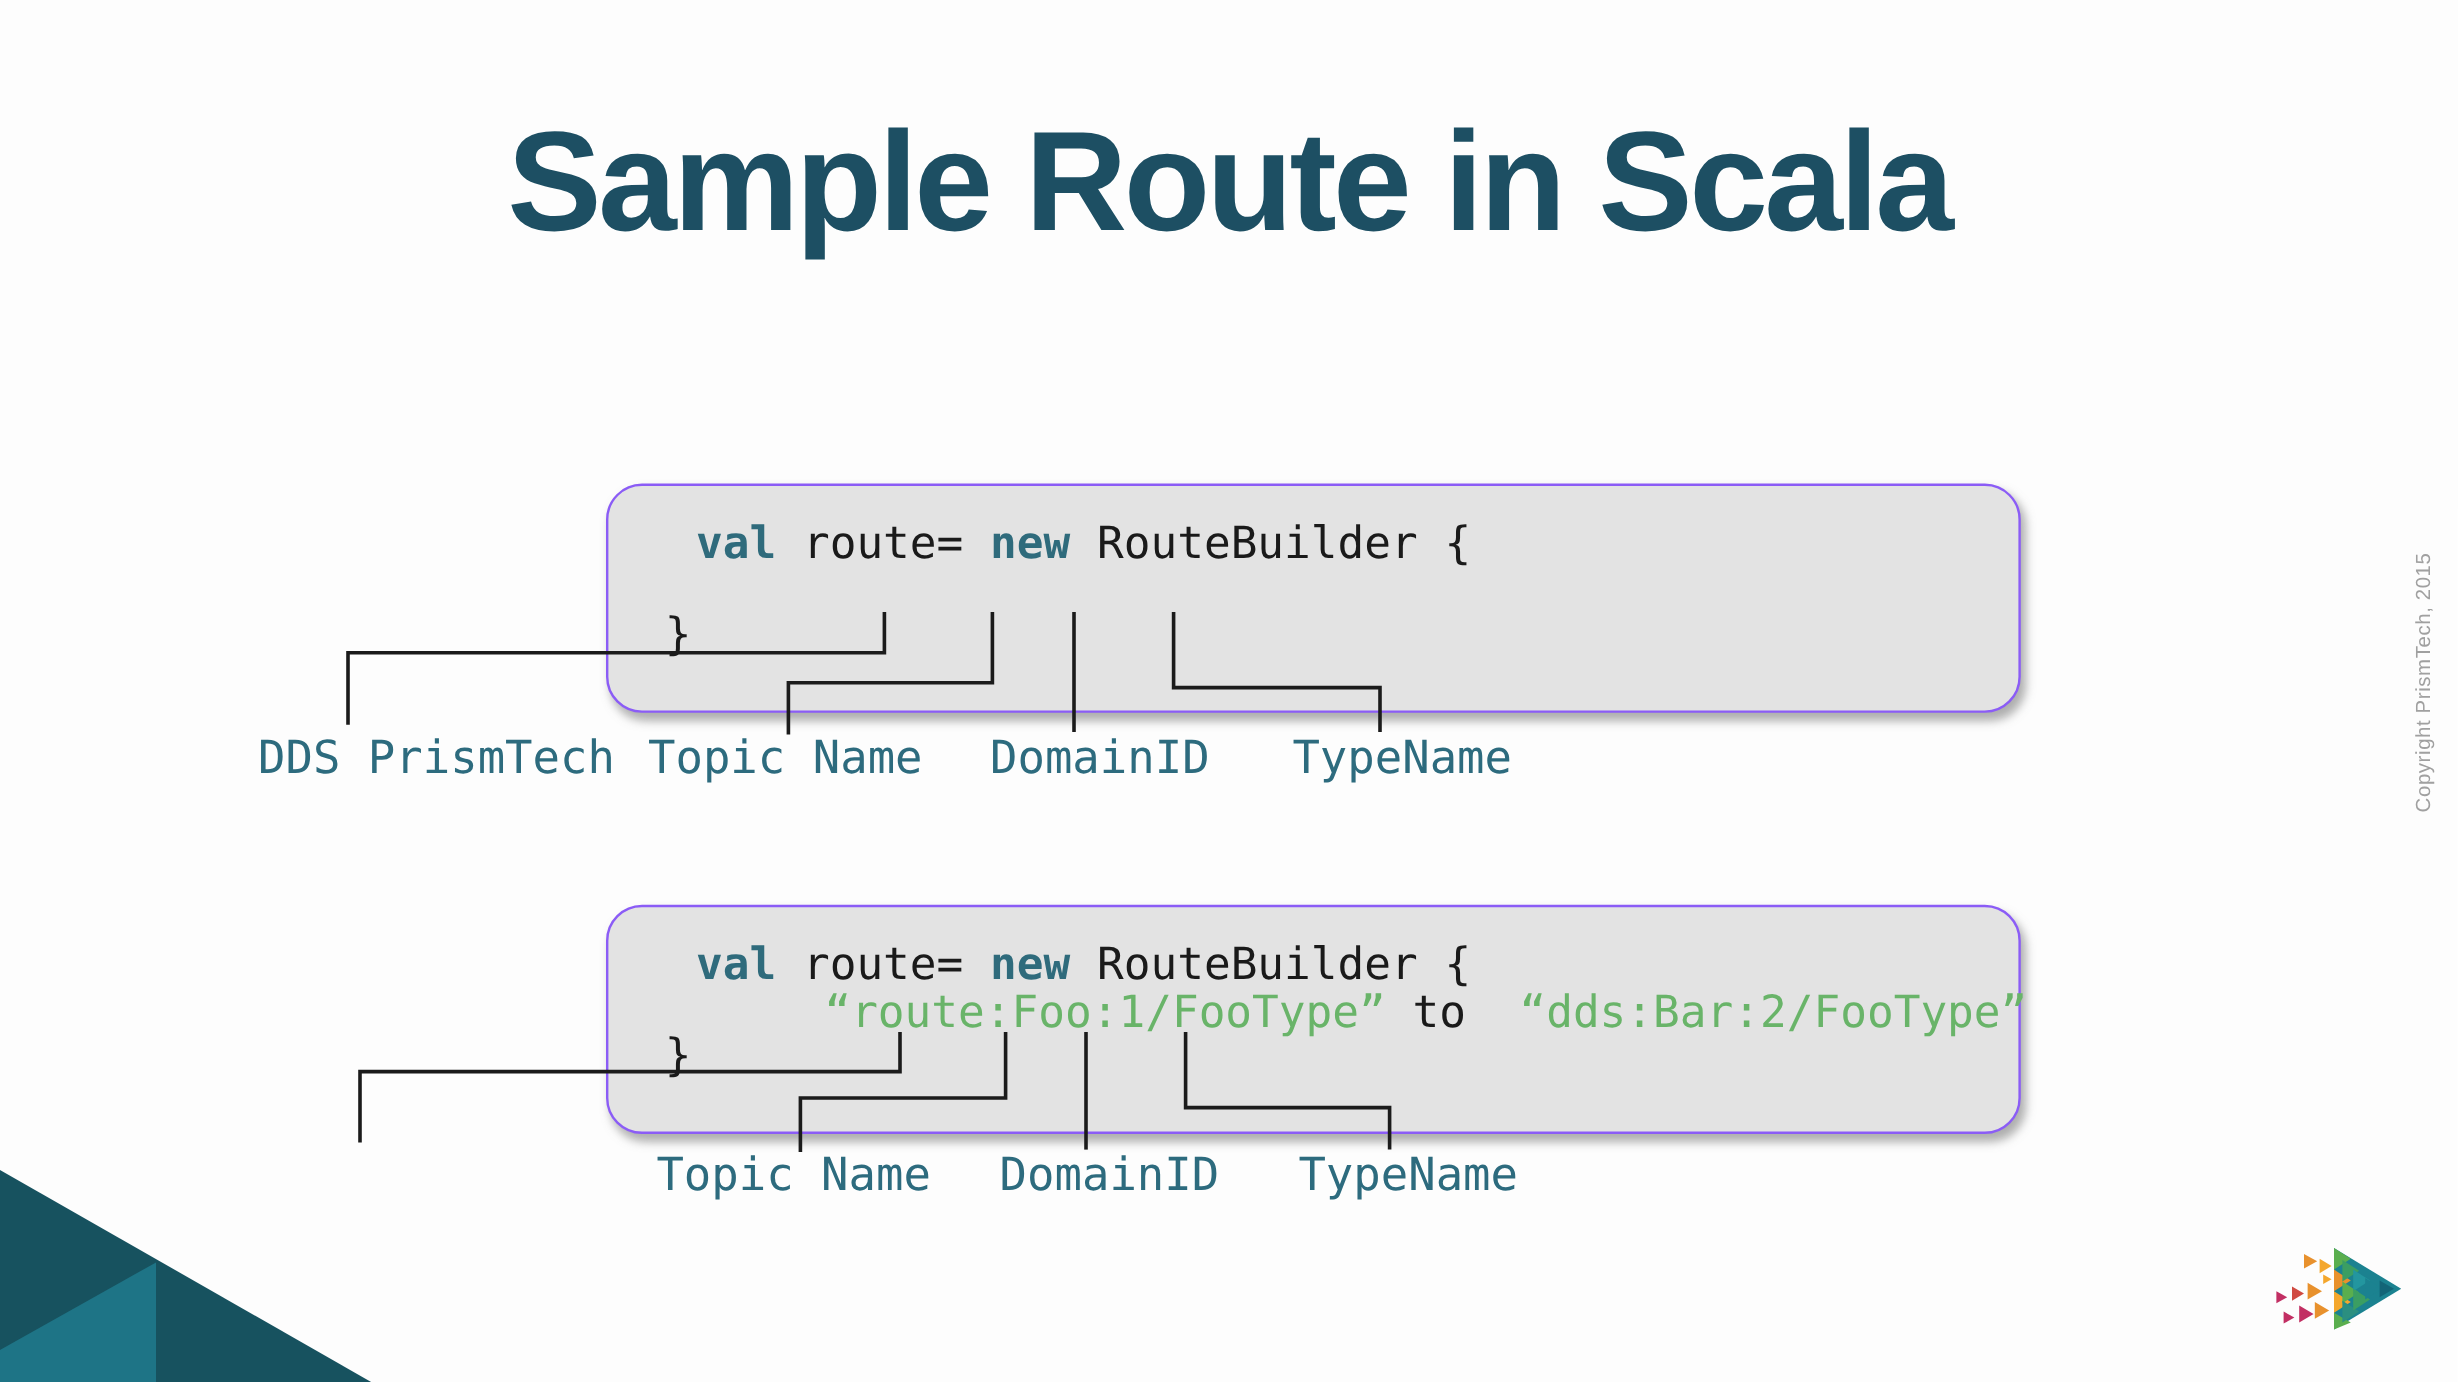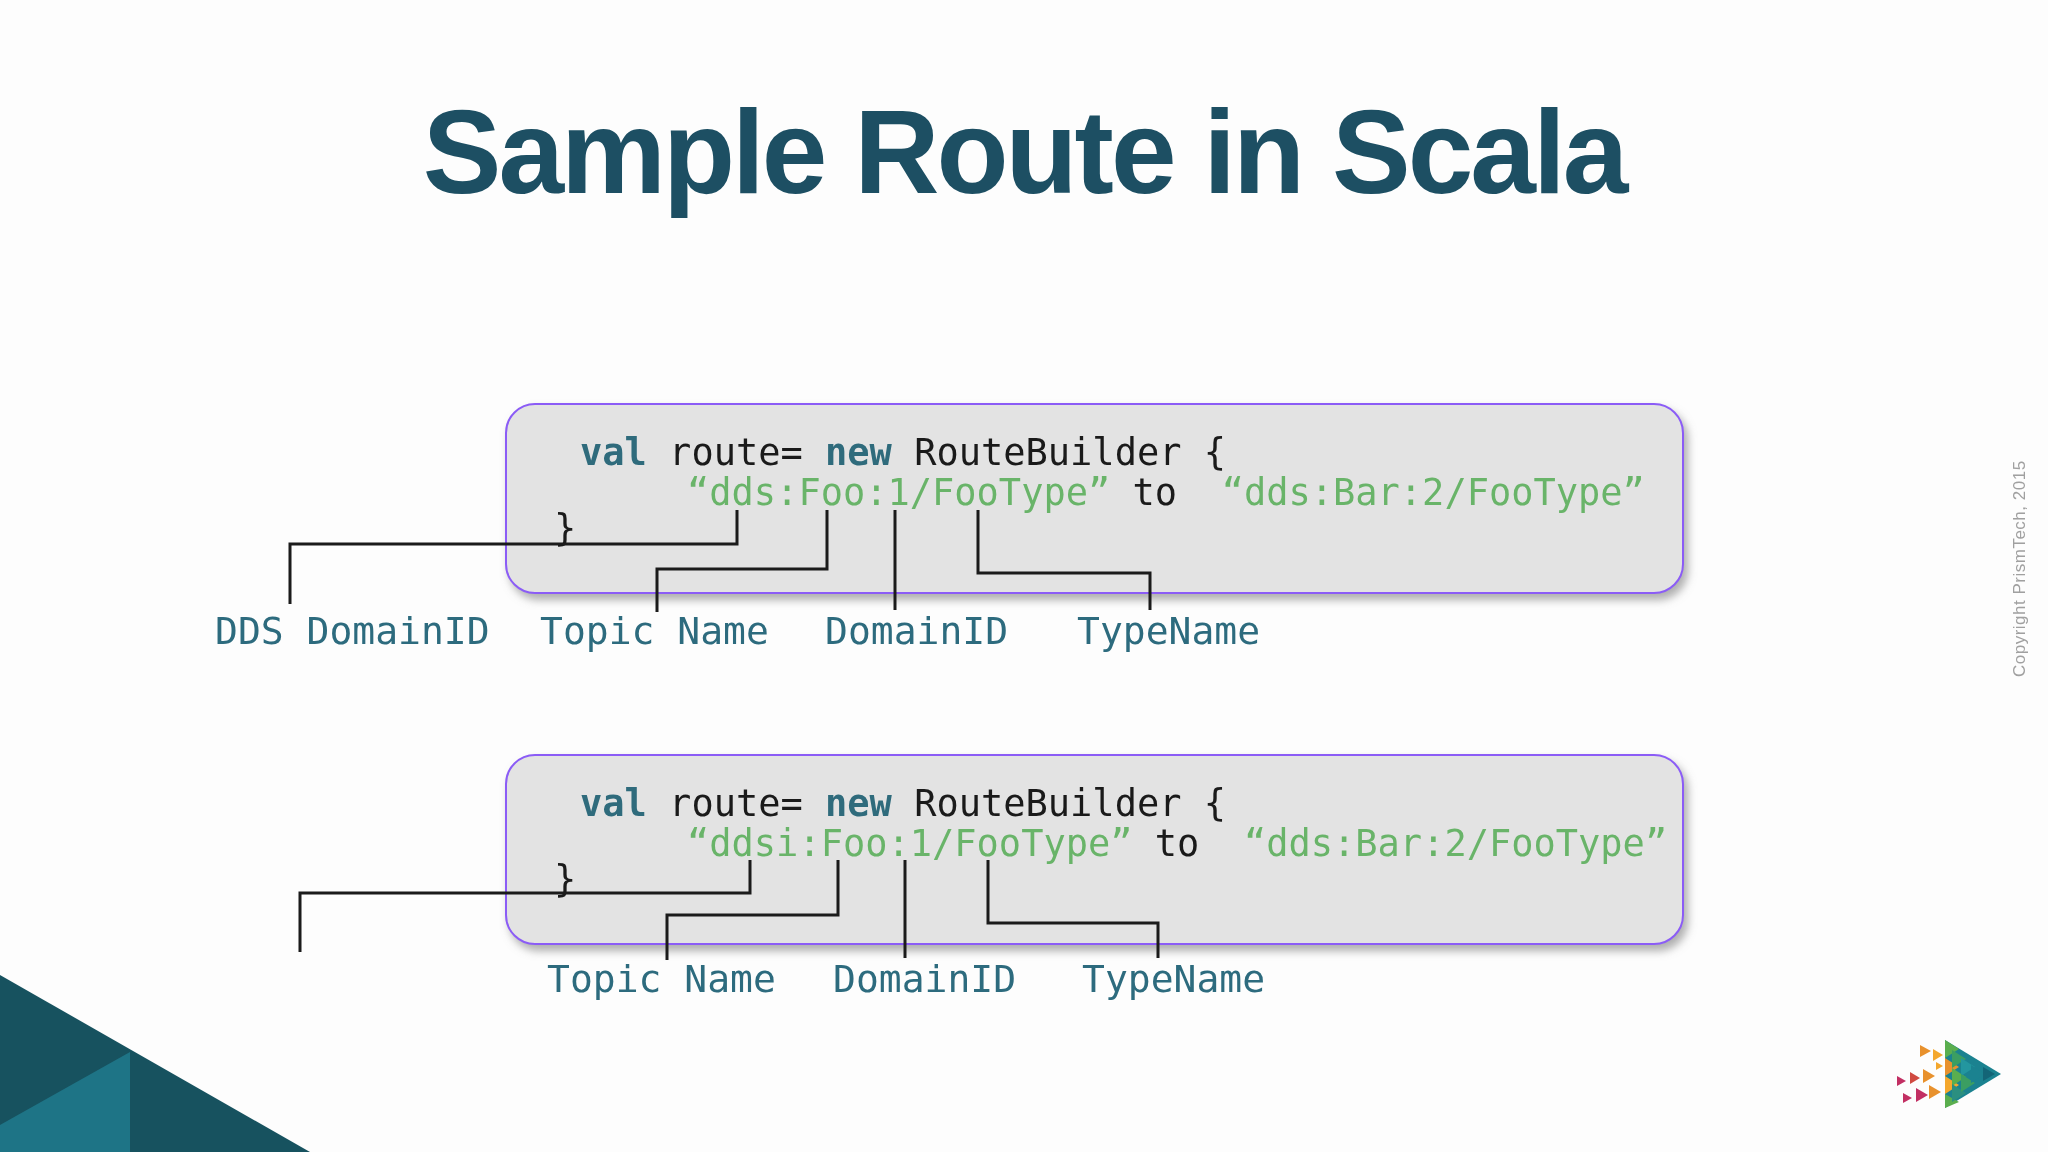--- a/index.html
+++ b/index.html
@@ -38,44 +38,43 @@
 </style>
 </head>
 <body>
 
 <div class="slide">
 
   <div class="page-title">Sample Route in Scala</div>
 
   <div class="code-box first">
     <div class="code-line line1"><span class="kw">val</span><span> route= </span><span class="kw">new</span><span> RouteBuilder {</span></div>
-    <div class="code-line line2"><span class="str">“dds:Foo:1/FooType”</span><span> to  </span><span class="str">“dds:Bar:2/FooType”</span></div>
     <div class="code-line line3">}</div>
   </div>
 
   <div class="code-box second">
     <div class="code-line line1"><span class="kw">val</span><span> route= </span><span class="kw">new</span><span> RouteBuilder {</span></div>
-    <div class="code-line line2"><span class="str">“ddsi:Foo:1/FooType”</span><span> to  </span><span class="str">“dds:Bar:2/FooType”</span></div>
+    <div class="code-line line2"><span class="str">“route:Foo:1/FooType”</span><span> to  </span><span class="str">“dds:Bar:2/FooType”</span></div>
     <div class="code-line line3">}</div>
   </div>
 
   <svg class="connector-svg" width="2048" height="1152">
 
     <polyline points="737,510 737,544 290,544 290,604"></polyline>
     <polyline points="827,510 827,569 657,569 657,612"></polyline>
     <polyline points="895,510 895,610"></polyline>
     <polyline points="978,510 978,573 1150,573 1150,610"></polyline>
 
     <polyline points="750,860 750,893 300,893 300,952"></polyline>
     <polyline points="838,860 838,915 667,915 667,960"></polyline>
     <polyline points="905,860 905,958"></polyline>
     <polyline points="988,860 988,923 1158,923 1158,958"></polyline>
   </svg>
 
-  <div class="callout-label" style="left:215px;top:609px;">DDS DomainID</div>
+  <div class="callout-label" style="left:215px;top:609px;">DDS PrismTech</div>
   <div class="callout-label" style="left:540px;top:609px;">Topic Name</div>
   <div class="callout-label" style="left:825px;top:609px;">DomainID</div>
   <div class="callout-label" style="left:1077px;top:609px;">TypeName</div>
 
   <div class="callout-label" style="left:547px;top:957px;">Topic Name</div>
   <div class="callout-label" style="left:833px;top:957px;">DomainID</div>
   <div class="callout-label" style="left:1082px;top:957px;">TypeName</div>
 
   <div class="copyright">Copyright PrismTech, 2015</div>
 

